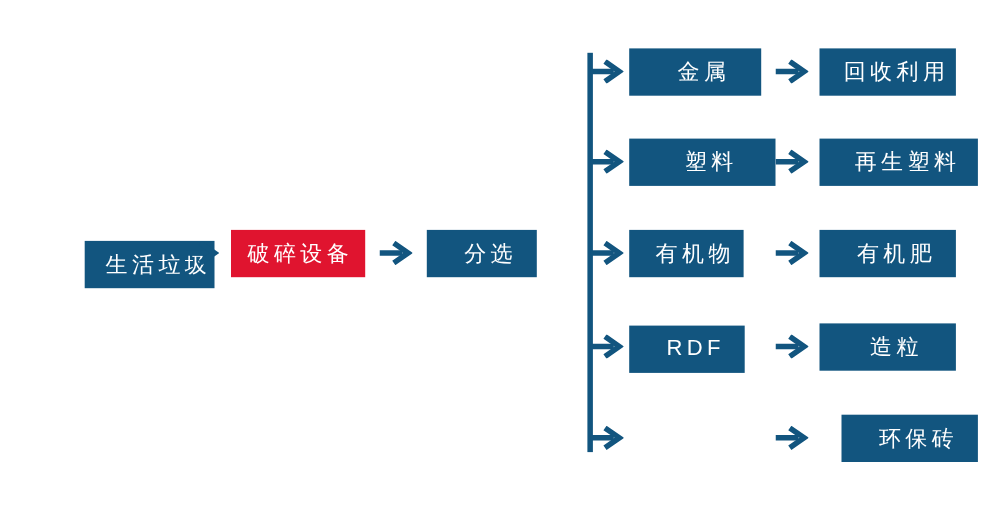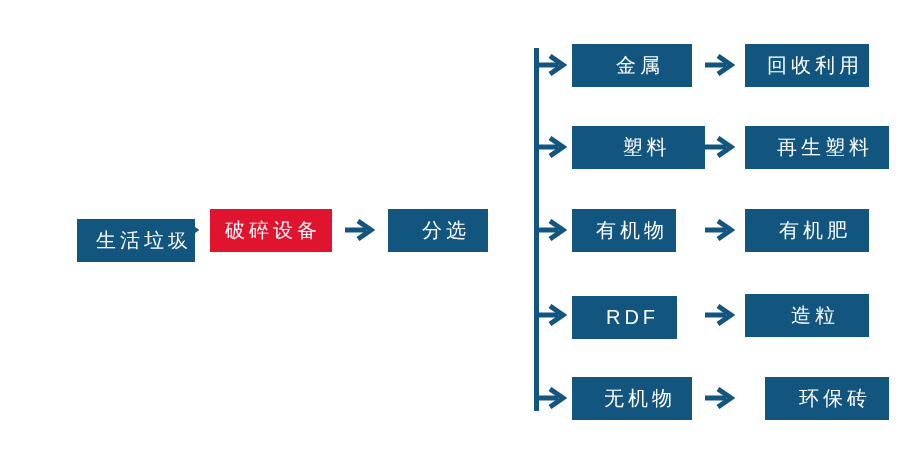--- a/index.html
+++ b/index.html
@@ -113,20 +113,19 @@
   <svg class="arrow" style="left:705px; top:304px;" viewBox="0 0 30 22">
     <path d="M0 11 H21"></path>
       <path d="M13 2 L26 11 L13 20"></path>
   </svg>
   <div class="box blue" style="left:745px; top:294px; width:124px;font-family:Liberation Serif, serif;">造粒</div>
 
   <svg class="arrow" style="left:537px; top:387px;" viewBox="0 0 30 22">
     <path d="M0 11 H21"></path>
       <path d="M13 2 L26 11 L13 20"></path>
   </svg>
-  <div class="box blue" style="left:572px; top:377px; width:120px;">无机物</div>
   <svg class="arrow" style="left:705px; top:387px;" viewBox="0 0 30 22">
     <path d="M0 11 H21"></path>
       <path d="M13 2 L26 11 L13 20"></path>
   </svg>
   <div class="box blue" style="left:745px; top:377px; width:124px;margin-left:20px;">环保砖</div>
 
 </div>
 
 </body></html>

